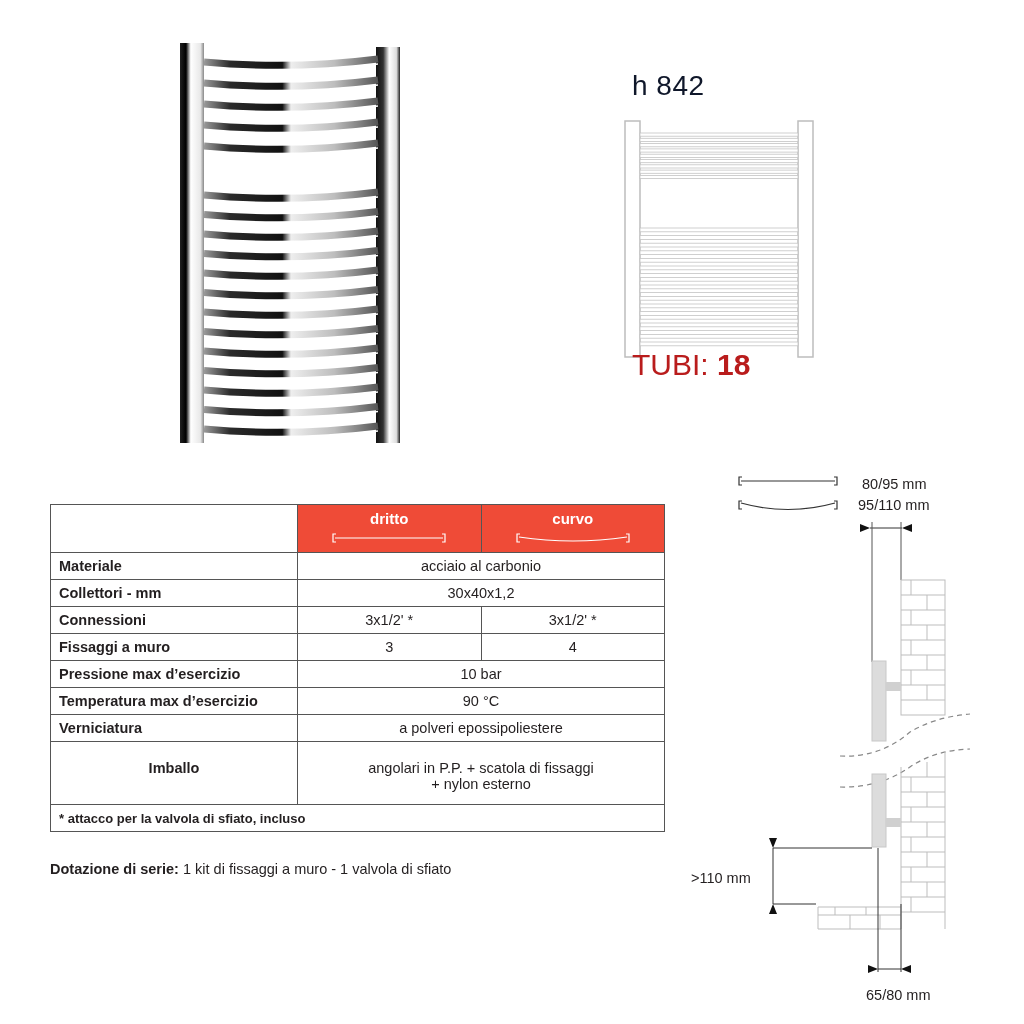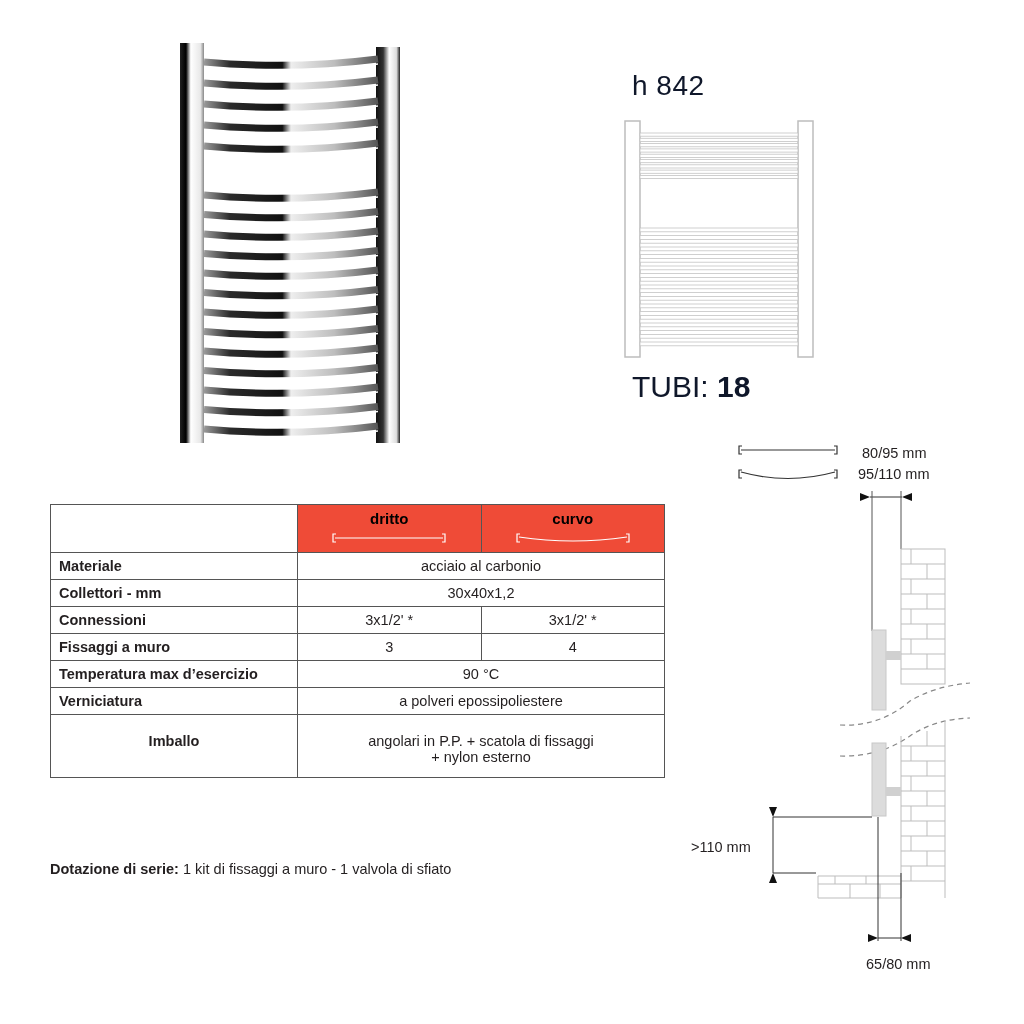--- a/index.html
+++ b/index.html
@@ -5,39 +5,39 @@
   html, body { margin:0; padding:0; background:#ffffff; }
   body { width:1024px; height:1024px; position:relative; overflow:hidden; font-family:"Liberation Sans", sans-serif; color:#231f20; }
   .abs { position:absolute; }
 
   
   #photo { left:176px; top:40px; width:230px; height:405px; }
 
   
   #h-label { left:632px; top:70px; font-size:28px; color:#0f172a; letter-spacing:0.5px; }
   #schematic { left:622px; top:118px; width:195px; height:242px; }
-  #tubi-label { left:632px; top:370px; font-size:30px; color:#0f172a; }
+  #tubi-label { left:632px; top:348px; font-size:30px; color:#b91c1c; }
   #tubi-label b { font-weight:bold; }
 
   
   #spec-table { left:50px; top:504px; width:615px; border-collapse:collapse; font-size:14.5px; }
   #spec-table td { border:1px solid #555; padding:0 8px; height:26px; }
   #spec-table td.lbl { width:230px; font-weight:bold; }
   #spec-table td.val { text-align:center; }
-  #spec-table .hdr { background:#ef4b37; color:#000000; text-align:center; vertical-align:top; padding-top:5px; height:42px; font-weight:bold; font-size:15px; }
+  #spec-table .hdr { background:#ef4b37; color:#ffffff; text-align:center; vertical-align:top; padding-top:5px; height:42px; font-weight:bold; font-size:15px; }
   #spec-table .hdr-blank { height:42px; }
   #spec-table tr.tall td { height:44px; vertical-align:top; padding-top:18px;text-align:center; }
   #spec-table td.note { font-size:13px; font-weight:bold; height:26px; }
   .hdr-icon { display:block; margin:5px auto 0; }
 
   #dotazione { left:50px; top:861px; font-size:14.5px; }
   #dotazione b { font-weight:bold; }
 
   
-  #install { left:680px; top:431px; width:320px; height:560px; }
+  #install { left:680px; top:462px; width:320px; height:560px; }
   .dim-text { font-family:"Liberation Sans", sans-serif; font-size:14.5px; fill:#231f20; }
 </style>
 </head>
 <body>
 
 <div class="abs" id="photo">
   <svg width="230" height="405" viewBox="0 0 230 405">
     <defs>
       <linearGradient id="tubeGrad" x1="0" y1="0" x2="1" y2="0">
         <stop offset="0" stop-color="#9a9a9a"></stop>
@@ -177,33 +177,40 @@
     <td class="lbl">Connessioni</td>
     <td class="val">3x1/2' *</td>
     <td class="val">3x1/2' *</td>
   </tr>
   <tr>
     <td class="lbl">Fissaggi a muro</td>
     <td class="val">3</td>
     <td class="val">4</td>
   </tr>
   <tr>
+    <td class="lbl">Pressione max d’esercizio</td>
+    <td class="val" colspan="2">10 bar</td>
+  </tr>
+  <tr>
     <td class="lbl">Temperatura max d’esercizio</td>
     <td class="val" colspan="2">90 °C</td>
   </tr>
   <tr>
     <td class="lbl">Verniciatura</td>
     <td class="val" colspan="2">a polveri epossipoliestere</td>
   </tr>
   <tr class="tall">
     <td class="lbl">Imballo</td>
     <td class="val" colspan="2">
       <div>angolari in P.P. + scatola di fissaggi</div>
       <div>+ nylon esterno</div>
     </td>
+  </tr>
+  <tr>
+    <td class="note" colspan="3">* attacco per la valvola di sfiato, incluso</td>
   </tr>
 </tbody>
   </table>
 
 <div class="abs" id="dotazione">
   <b>Dotazione di serie:</b><span> 1 kit di fissaggi a muro - 1 valvola di sfiato</span>
 </div>
 
 <div class="abs" id="install">
   <svg width="320" height="560" viewBox="0 0 320 560">

